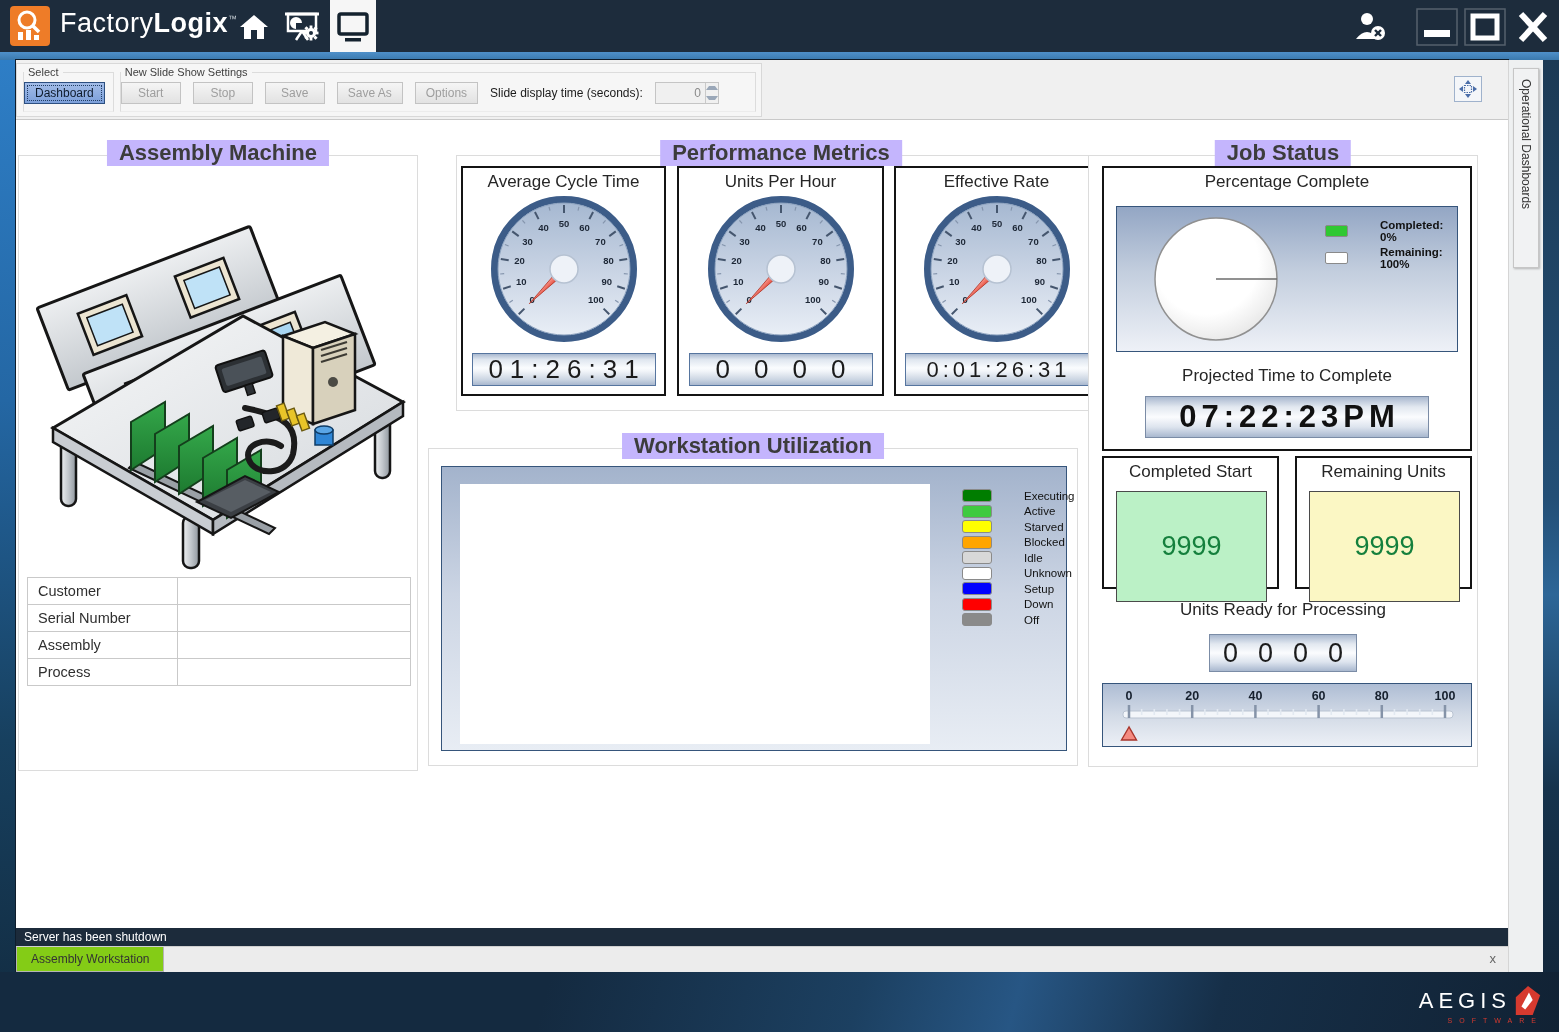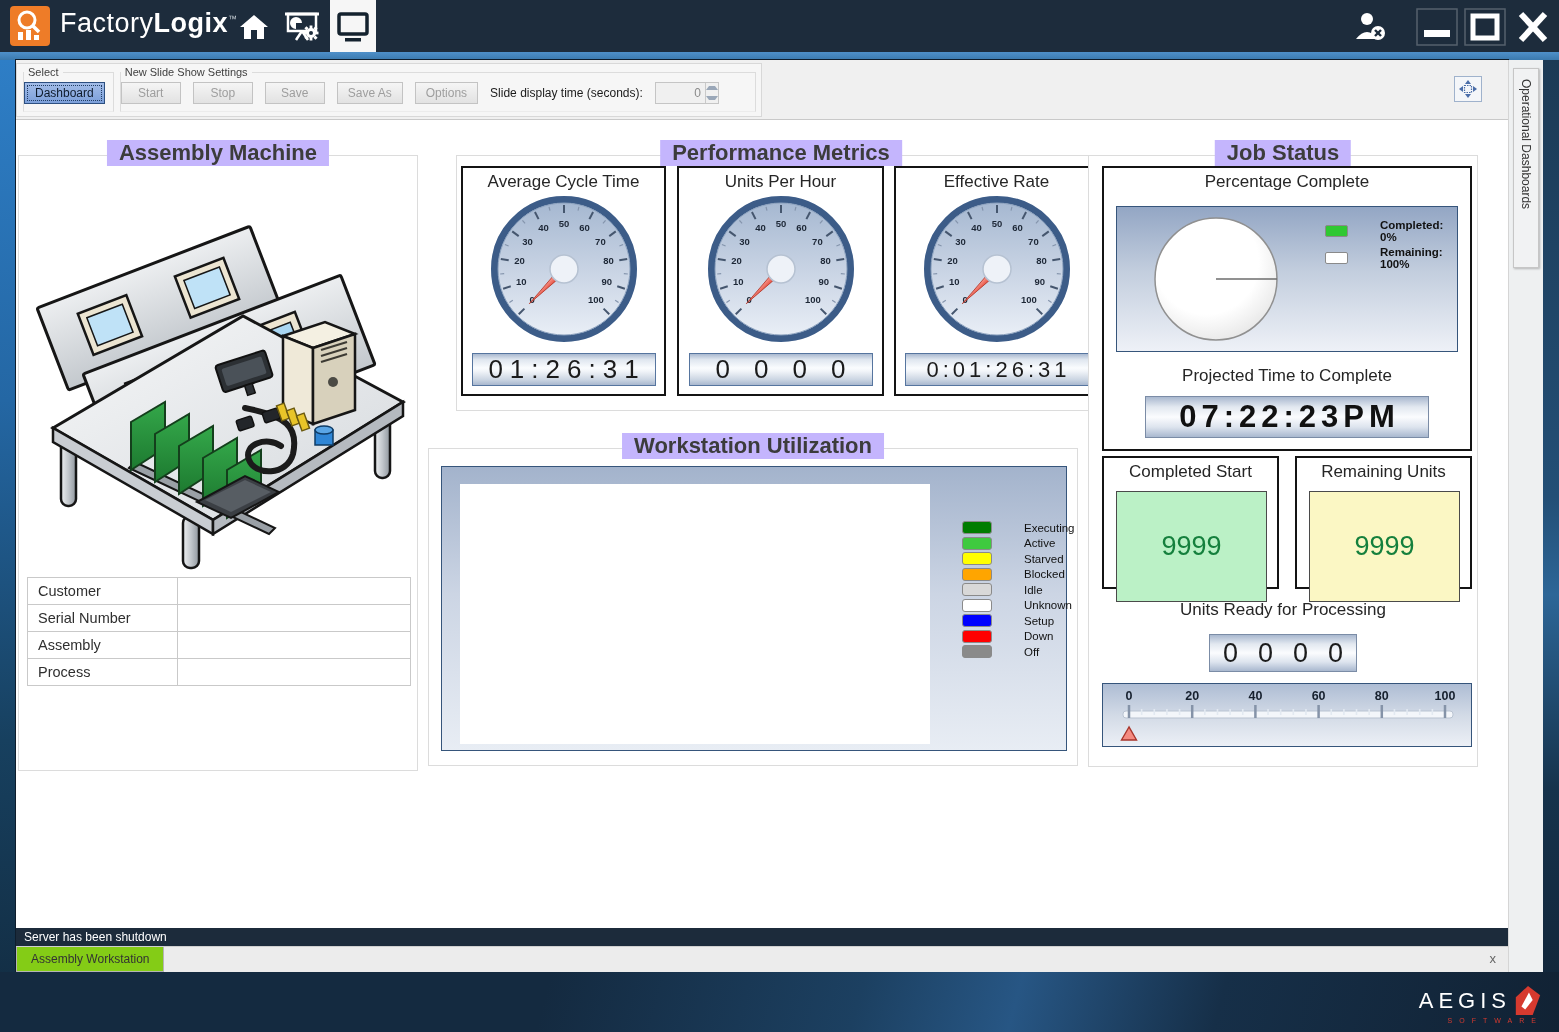--- a/index.html
+++ b/index.html
@@ -64,21 +64,21 @@
     border:1px solid #56759f;display:flex;align-items:center;justify-content:center;
     background:linear-gradient(180deg,#aab9d0 0%,#dfe6ef 18%,#fafcfe 45%,#f2f5f9 55%,#ccd6e3 82%,#a9b8cf 100%);
     font-size:26px;color:#1b1b1b;letter-spacing:7px;padding-left:7px;text-align:center;}
   .gauge-display.wide{letter-spacing:24px;padding-left:24px;}
   .gauge-display.small{font-size:22px;letter-spacing:4px;padding-left:4px;}
   
   .wu-panel{left:412px;top:328px;width:650px;height:318px;}
   .wu-chartbox{position:absolute;left:12px;top:17px;width:626px;height:285px;border:1px solid #36557b;
     background:linear-gradient(180deg,#a3b3cc 0%,#ccd5e4 45%,#e8edf4 100%);}
   .wu-plot{position:absolute;left:18px;top:17px;width:470px;height:260px;background:#fff;}
-  .wu-legend{position:absolute;left:520px;top:22px;margin-top:32px;}
+  .wu-legend{position:absolute;left:520px;top:22px;}
   .lg-row{display:flex;align-items:center;margin-bottom:2.5px;gap:28px;}
   .lg-swatch{width:30px;height:13px;border:1px solid #8a8a8a;border-radius:3px;margin-right:4px;flex:none;}
   .lg-label{font-size:11.5px;color:#111;}
   .pct-legend .lg-swatch{width:23px;height:12px;border-radius:2px;}
   .pct-legend .lg-label{font-weight:bold;font-size:11.5px;}
   
   .job-panel{left:1072px;top:35px;width:390px;height:612px;}
   .pct-card{left:13px;top:10px;width:370px;height:285px;}
   .pct-chartbox{position:absolute;left:12px;top:38px;width:342px;height:146px;border:1px solid #36557b;
     background:linear-gradient(180deg,#93a6c4 0%,#c3cede 45%,#eef1f7 100%);}

